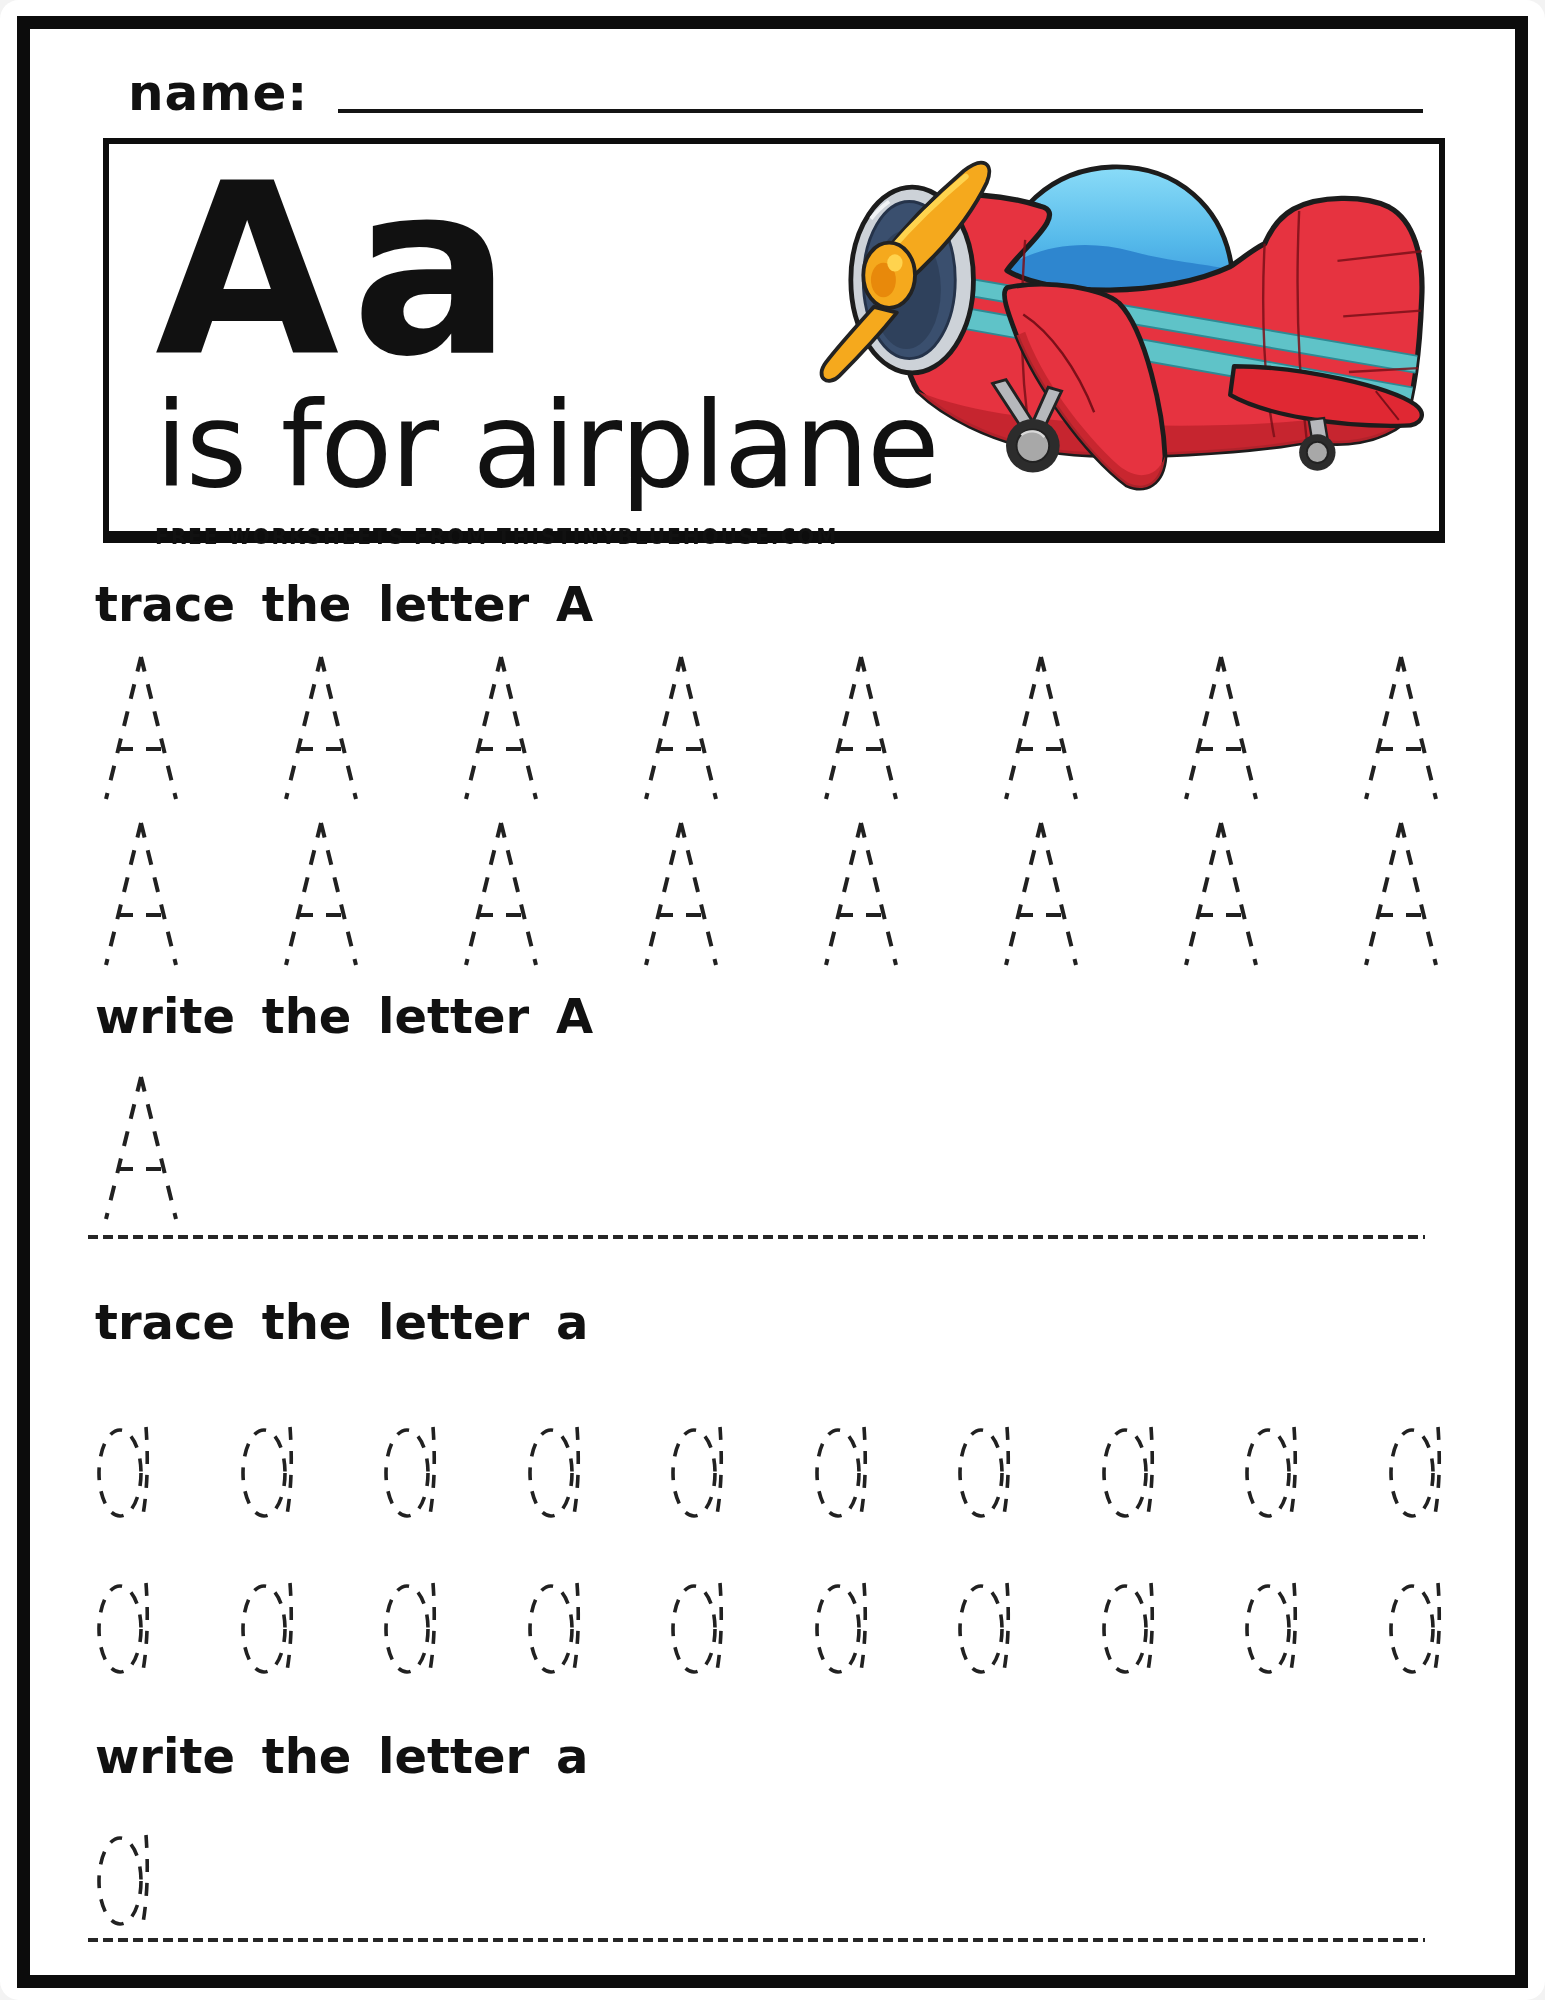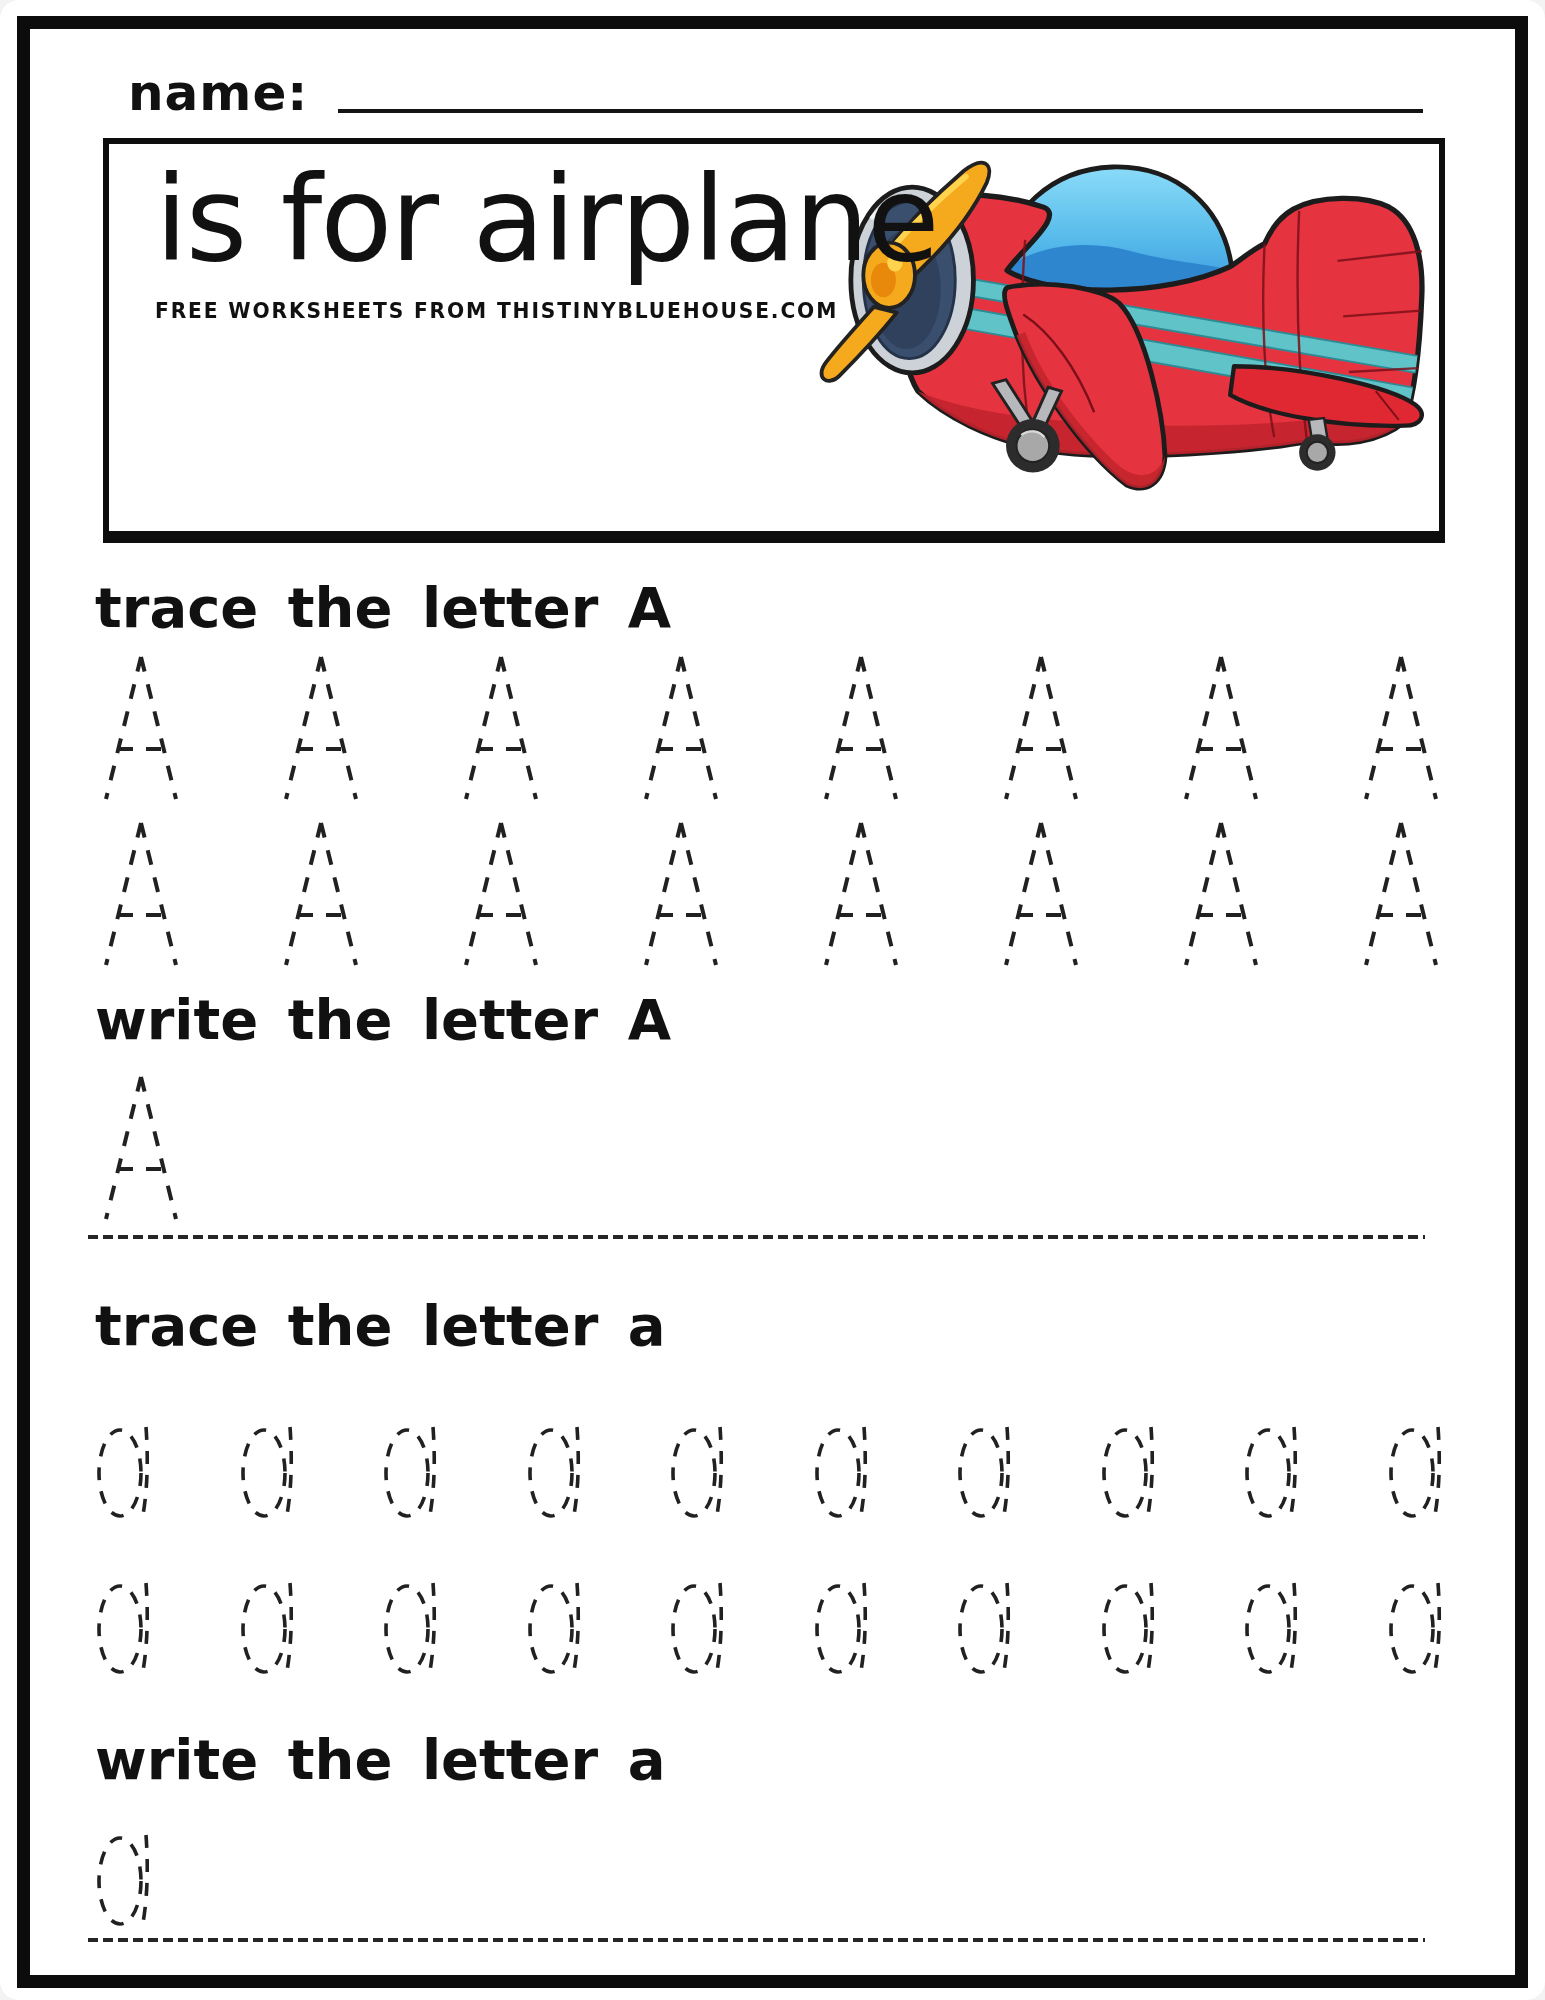--- a/index.html
+++ b/index.html
@@ -16,21 +16,21 @@
   
   .header-box{position:absolute;left:103px;top:138px;width:1342px;height:405px;
     border:6px solid #0d0d0d;border-bottom-width:12px;box-sizing:border-box;background:#fff;}
   .header-text{position:absolute;left:46px;top:14px;z-index:2;}
   .big-letters{font-size:238px;line-height:0.95;font-weight:bold;letter-spacing:12px;}
   .subtitle{font-size:118px;line-height:1.0;font-weight:normal;letter-spacing:-2px;margin-top:2px;}
   .credit{margin-top:20px;font-size:22px;font-weight:bold;letter-spacing:2px;transform:scaleX(0.92);transform-origin:left;white-space:nowrap;}
   .plane-wrap{position:absolute;right:0;top:0;bottom:0;width:830px;z-index:1;}
   .plane-wrap svg{width:100%;height:100%;}
   
-  .heading{position:absolute;left:95px;font-size:56px;font-weight:bold;letter-spacing:0px;word-spacing:10px;line-height:1;}
+  .heading{position:absolute;left:95px;font-size:48px;font-weight:bold;letter-spacing:0px;word-spacing:10px;line-height:1;}
   .h1{top:580px}.h2{top:992px}.h3{top:1298px}.h4{top:1732px}
   
   .letter-row{position:absolute;left:95px;right:98px;display:flex;justify-content:space-between;}
   .rA1{top:652px}.rA2{top:818px}
   .ra1{top:1420px}.ra2{top:1576px}
   .single{position:absolute;left:95px;display:flex;}
   .sA{top:1072px}.sa{top:1828px}
   svg.letter-A{width:92px;height:152px;}
   svg.letter-a{width:60px;height:100px;}
   .trace{stroke:#212121;fill:none;stroke-dasharray:15 13;}
@@ -47,20 +47,21 @@
 <div class="page">
   <div class="frame"></div>
 
   <div class="name-row">
     <span class="name-label">name:</span>
     <span class="name-line"></span>
   </div>
 
   <div class="header-box">
     <div class="header-text">
+      <div class="big-letters">Aa</div>
       <div class="subtitle">is for airplane</div>
       <div class="credit">FREE WORKSHEETS FROM THISTINYBLUEHOUSE.COM</div>
     </div>
 
     <div class="plane-wrap">
       <svg viewBox="630 140 816 404" preserveAspectRatio="xMaxYMid meet">
         <defs>
           <linearGradient id="canopyG" x1="0" y1="0" x2="0" y2="1">
             <stop offset="0" stop-color="#8adcf8"></stop>
             <stop offset="0.6" stop-color="#55b9ea"></stop>

